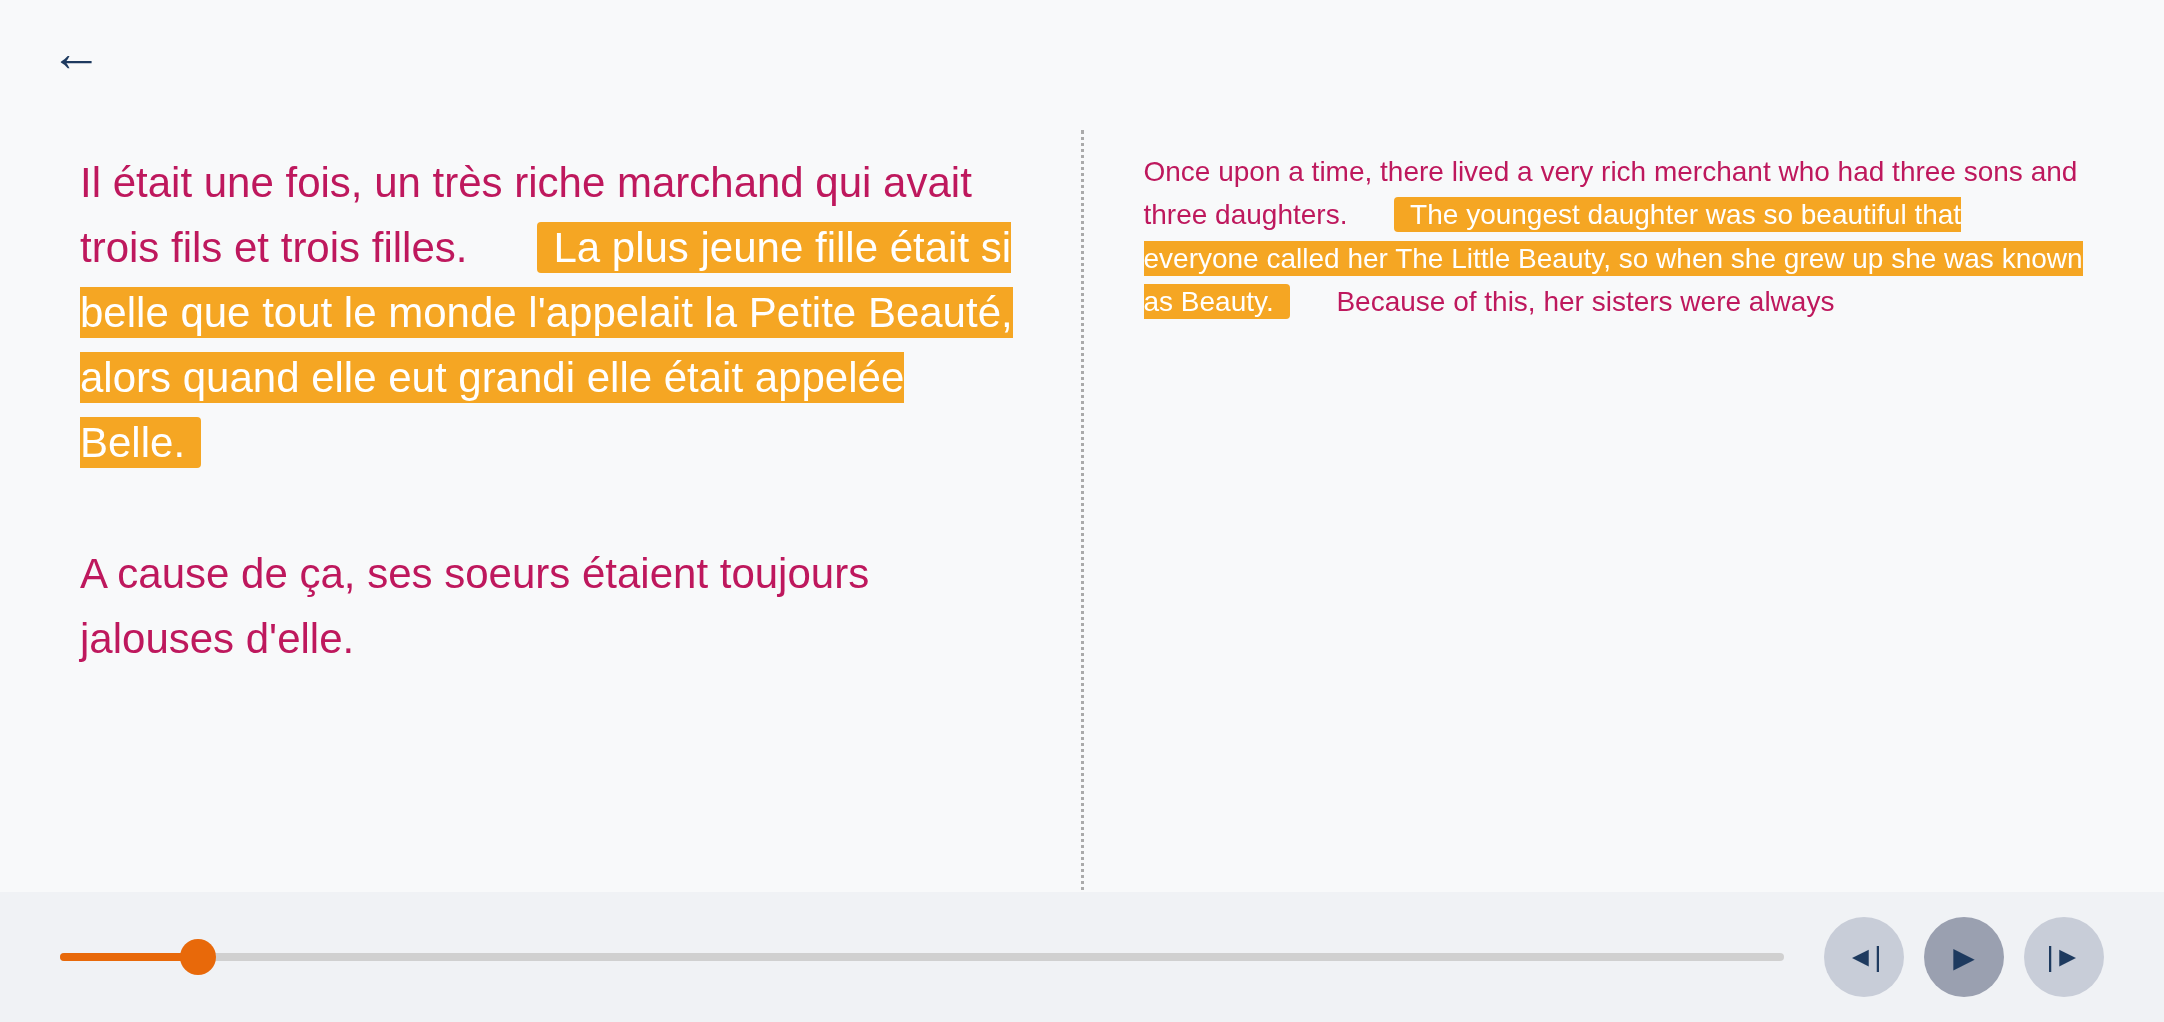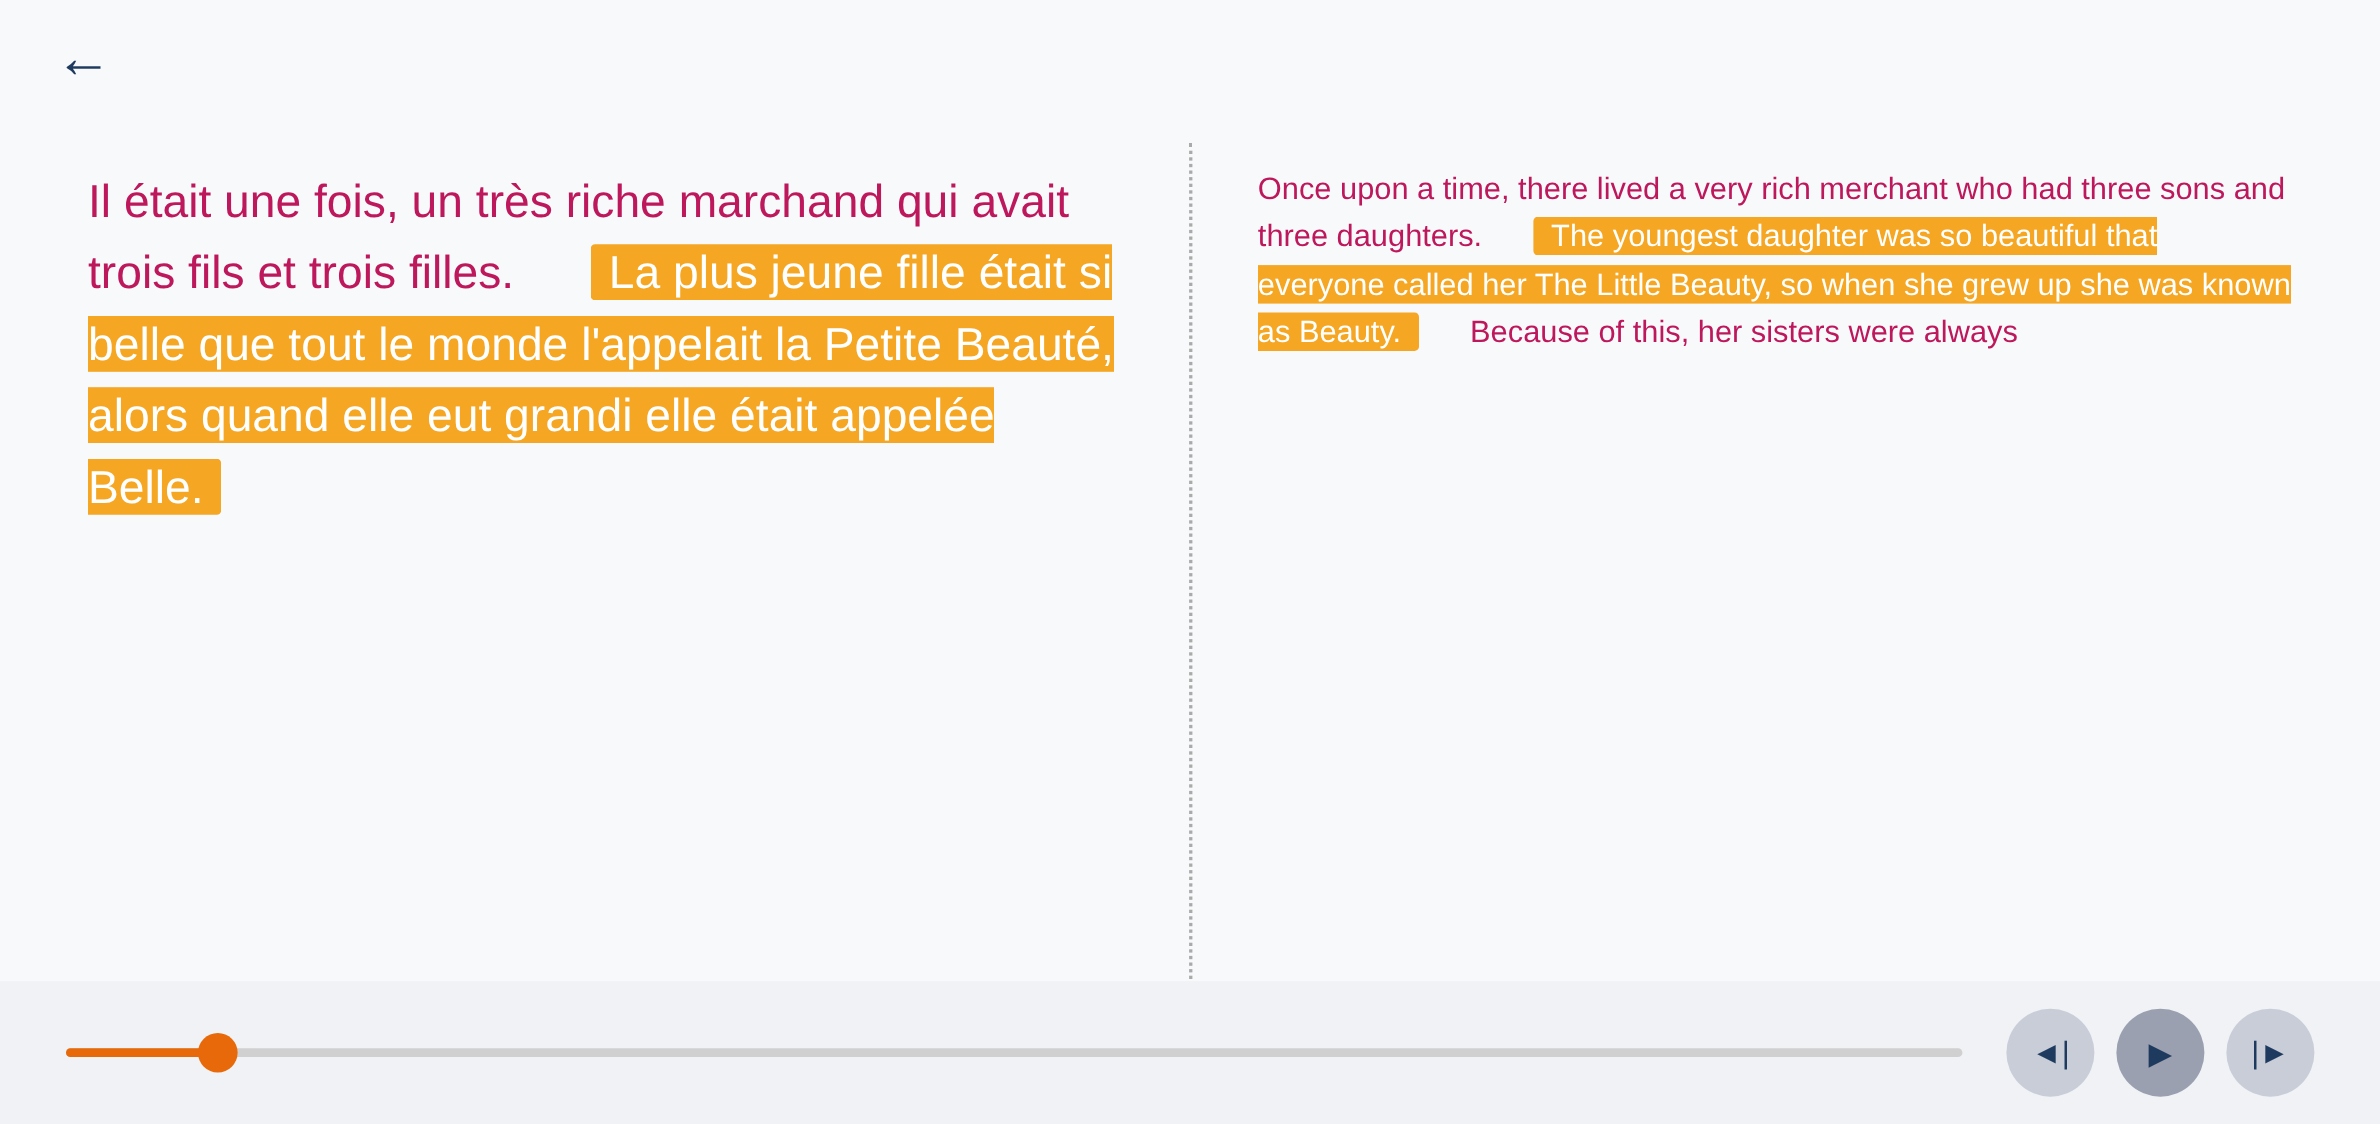--- a/index.html
+++ b/index.html
@@ -160,20 +160,23 @@
 
 <div class="content-area">
 
   <div class="left-panel">
     <div class="paragraph">
       <span class="normal-text">Il était une fois, un très riche marchand qui avait trois fils et trois filles.</span>
       &nbsp;&nbsp;&nbsp;&nbsp;
       <span class="highlighted">La plus jeune fille était si belle que tout le monde l'appelait la Petite Beauté, alors quand elle eut grandi elle était appelée Belle.</span>
     </div>
     <br>
+    <div class="paragraph">
+      <span class="normal-text">A cause de ça, ses soeurs étaient toujours jalouses d'elle.</span>
+    </div>
   </div>
 
   <div class="divider"></div>
 
   <div class="right-panel">
     <div class="paragraph">
       <span class="normal-text">Once upon a time, there lived a very rich merchant who had three sons and three daughters.</span>
       &nbsp;&nbsp;&nbsp;&nbsp;
       <span class="highlighted">The youngest daughter was so beautiful that everyone called her The Little Beauty, so when she grew up she was known as Beauty.</span>
       &nbsp;&nbsp;&nbsp;&nbsp;

